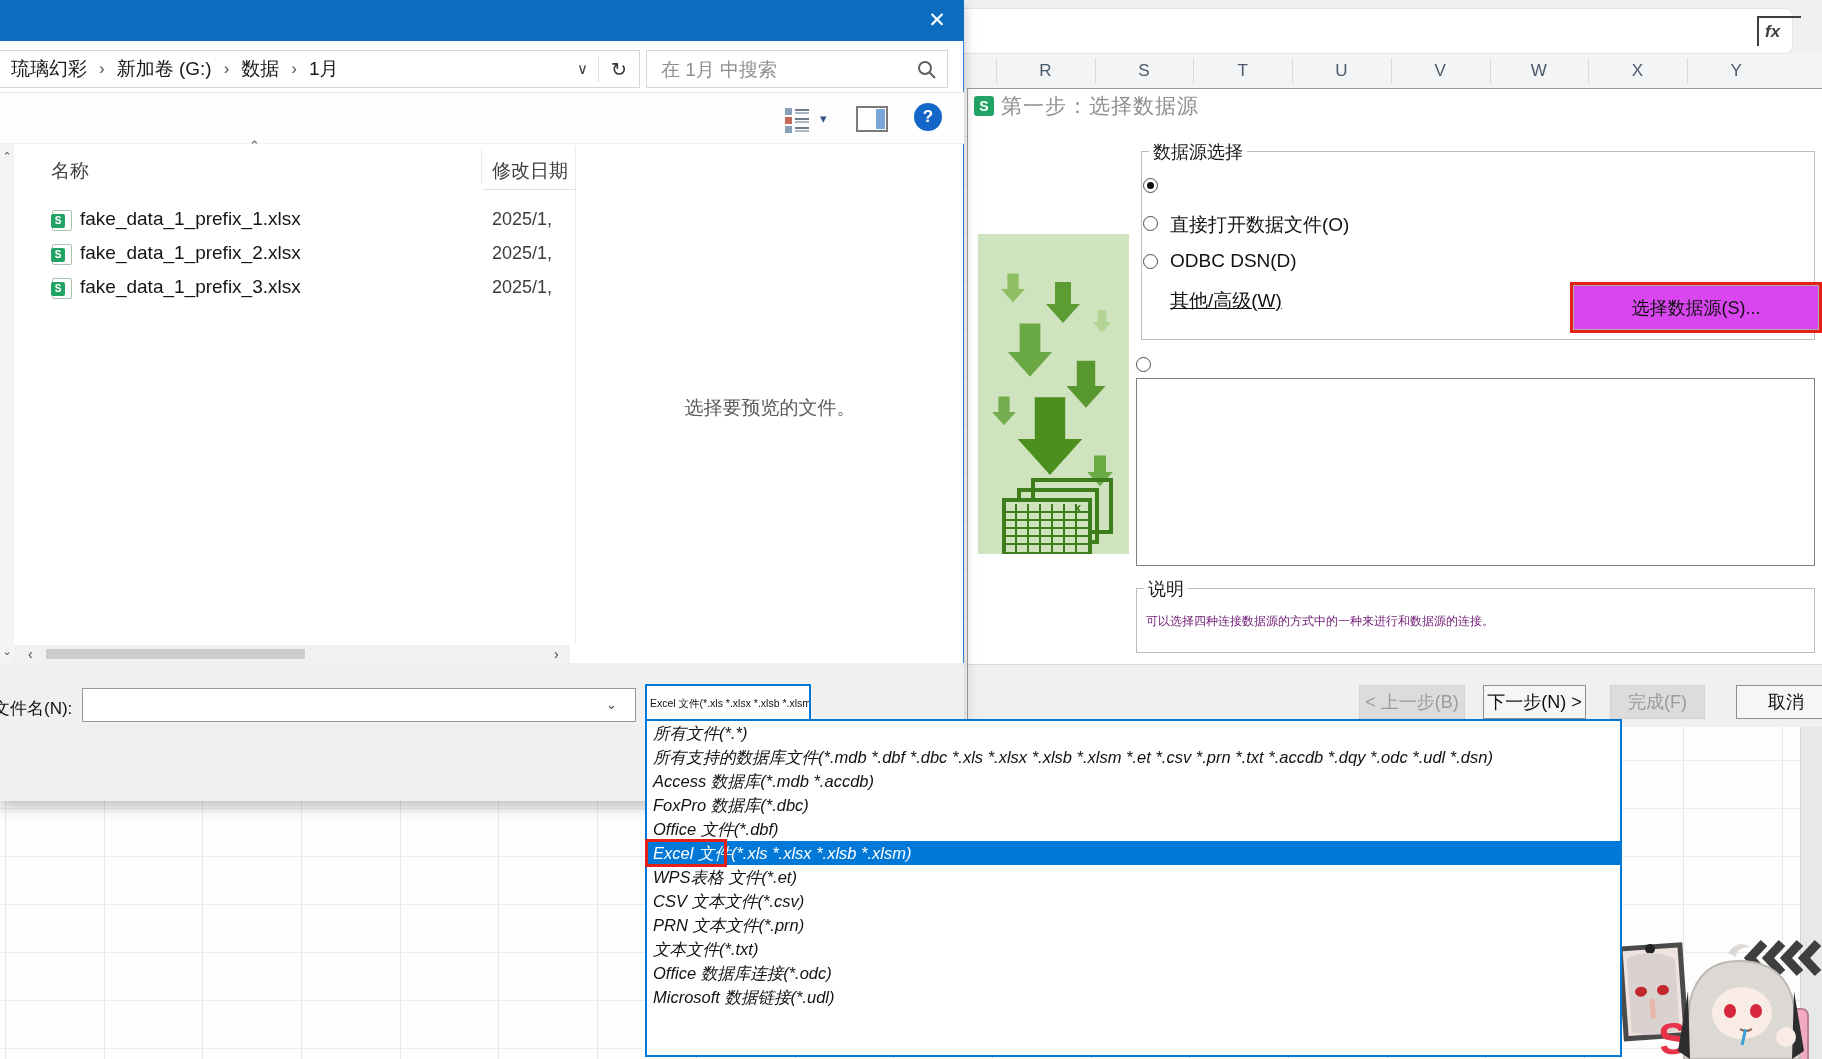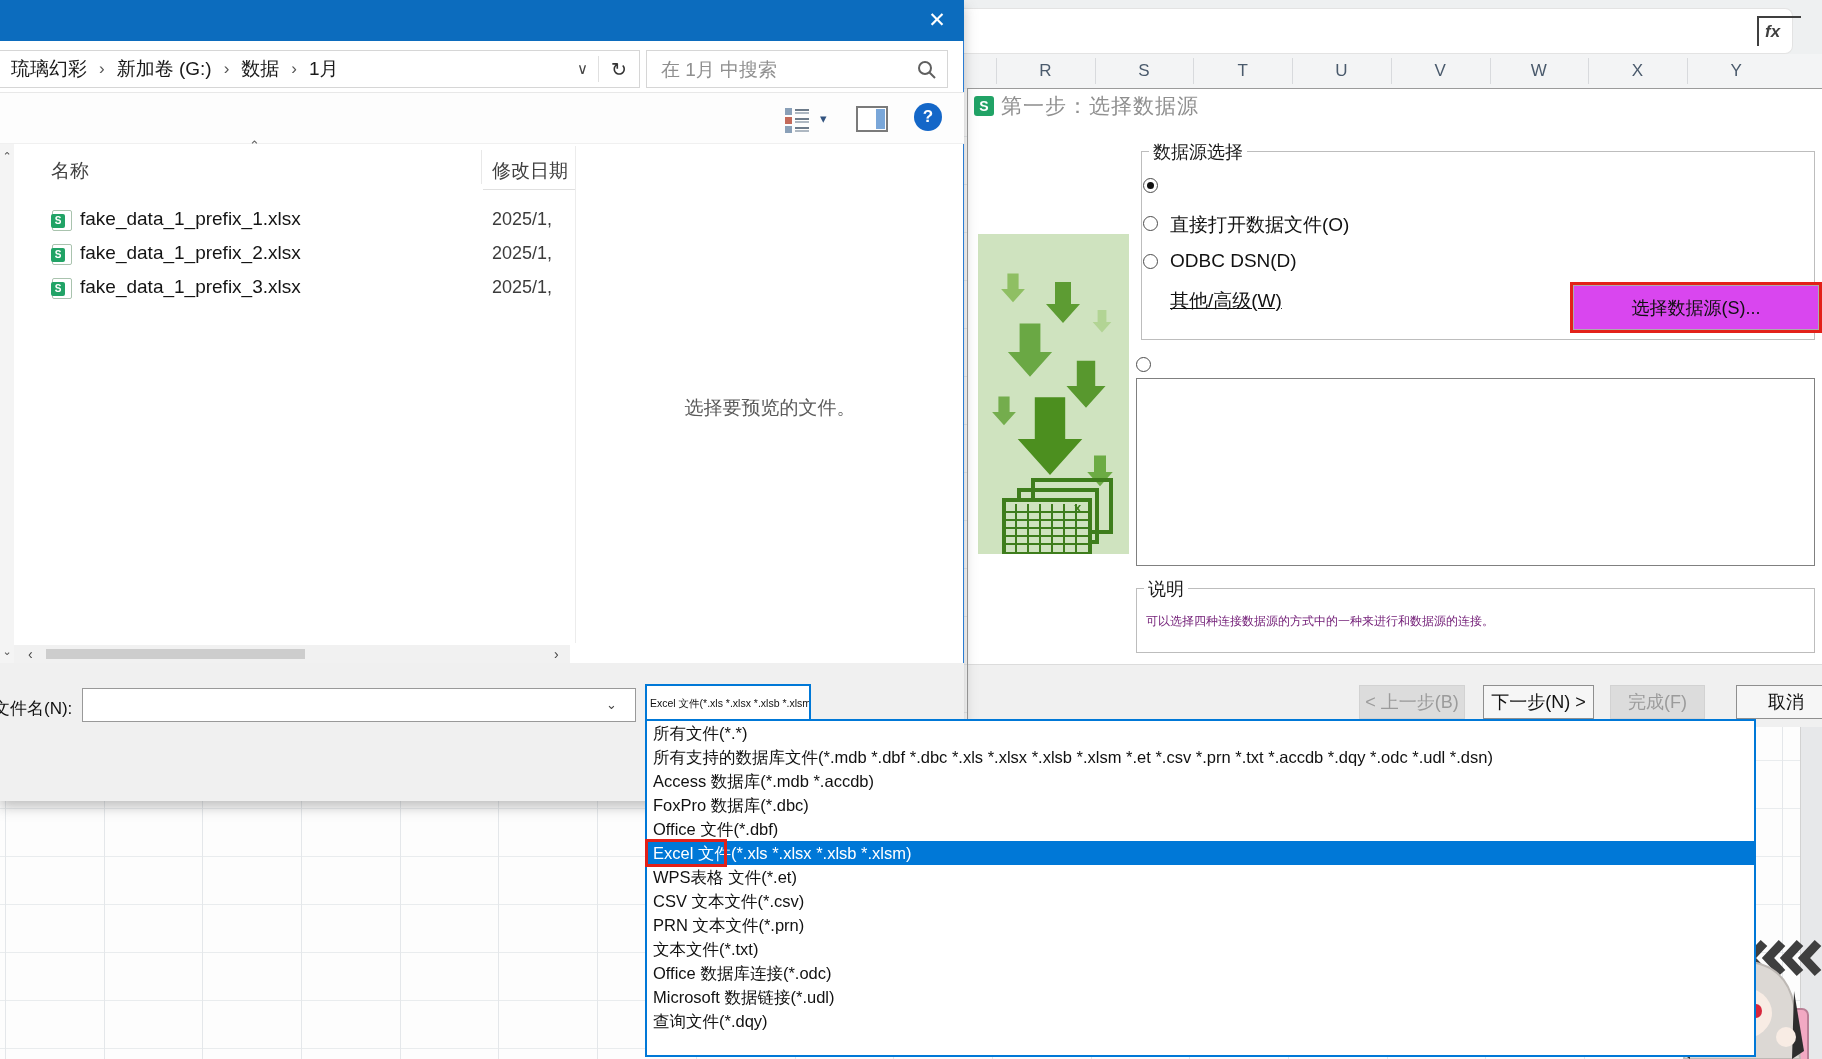--- a/index.html
+++ b/index.html
@@ -75,22 +75,22 @@
   .preview-hint{left:640px;top:395px;width:260px;text-align:center;font-size:19px;color:#5a5a5a;}
   .hscroll{left:14px;top:645px;width:556px;height:18px;background:#f1f1f1;color:#444;}
   .hthumb{left:32px;top:4px;width:259px;height:10px;background:#cdcdcd;}
   .f-footer{left:0;top:663px;width:964px;height:138px;background:#f0f0f0;}
   .fn-label{left:-7px;top:697px;font-size:17px;color:#111;white-space:nowrap;}
   .fn-input{left:82px;top:688px;width:554px;height:34px;background:#fff;border:1px solid #999;box-sizing:border-box;}
   .fn-chev{left:606px;top:697px;font-size:13px;color:#444;}
   .type-combo{left:645px;top:684px;width:166px;height:38px;background:#fff;border:2px solid var(--sel-blue,#0078d7);
     box-sizing:border-box;font-size:10.5px;color:#111;white-space:nowrap;overflow:hidden;line-height:34px;padding-left:3px;}
   
-  .type-dd{left:645px;top:719px;width:1111px;height:338px;background:#fff;border:2px solid var(--sel-blue,#0078d7);
-    box-sizing:border-box;z-index:5;}
+  .type-dd{left:645px;top:719px;width:977px;height:338px;background:#fff;border:2px solid var(--sel-blue,#0078d7);
+    box-sizing:border-box;z-index:5;font-style:italic;}
   .dd-item{height:24px;line-height:24px;padding-left:6px;font-size:16.5px;color:#111;white-space:nowrap;overflow:hidden;}
   .dd-item.sel{background:var(--sel-blue,#0078d7);color:#fff;}
   .anno-excel{left:645px;top:839px;width:82px;height:28px;border:3px solid var(--anno-red,#e32119);box-sizing:border-box;z-index:6;}
   
   .sticker{left:1612px;top:903px;width:210px;height:156px;z-index:2;}
 </style>
 </head>
 <body>
 
 <div id="canvas">
@@ -215,21 +215,21 @@
     <div class="abs rlabel" style="left:195px;top:264px;">手工输入连接语句(C)</div>
 
     <div class="abs conn-area" style="left:168px;top:289px;width:677px;height:186px;"></div>
 
     <div class="abs groupbox" style="left:168px;top:499px;width:677px;height:63px;"></div>
     <div class="abs gb-label" style="left:176px;top:488px;">说明</div>
     <div class="abs wiz-desc" style="left:178px;top:524px;">可以选择四种连接数据源的方式中的一种来进行和数据源的连接。</div>
 
     <div class="abs wiz-footer"></div>
     <div class="abs wbtn off" style="left:391px;top:596px;width:106px;" aria-disabled="true">&lt; 上一步(B)</div>
-    <div class="abs wbtn on" style="left:515px;top:596px;width:111px;">下一步(N) &gt;</div>
+    <div class="abs wbtn on" style="left:515px;top:596px;width:103px;">下一步(N) &gt;</div>
     <div class="abs wbtn off" style="left:642px;top:596px;width:95px;" aria-disabled="true">完成(F)</div>
     <div class="abs wbtn on" style="left:768px;top:596px;width:100px;">取消</div>
   </div>
 
   <div class="abs fdialog">
     <div class="abs f-title"></div>
     <div class="abs f-close">✕</div>
 
     <div class="addr-box abs">
       <span id="breadcrumb-items" style="display:flex;align-items:center;">
@@ -333,18 +333,17 @@
         <div class="dd-item">Access 数据库(*.mdb *.accdb)</div>
         <div class="dd-item">FoxPro 数据库(*.dbc)</div>
         <div class="dd-item">Office 文件(*.dbf)</div>
         <div class="dd-item sel">Excel 文件(*.xls *.xlsx *.xlsb *.xlsm)</div>
         <div class="dd-item">WPS表格 文件(*.et)</div>
         <div class="dd-item">CSV 文本文件(*.csv)</div>
         <div class="dd-item">PRN 文本文件(*.prn)</div>
         <div class="dd-item">文本文件(*.txt)</div>
         <div class="dd-item">Office 数据库连接(*.odc)</div>
         <div class="dd-item">Microsoft 数据链接(*.udl)</div>
-        <div class="dd-item">查询文件(*.dqy)</div>
       </div>
   </div>
   <div class="abs anno-excel"></div>
 
 </div>
 
 </body></html>

